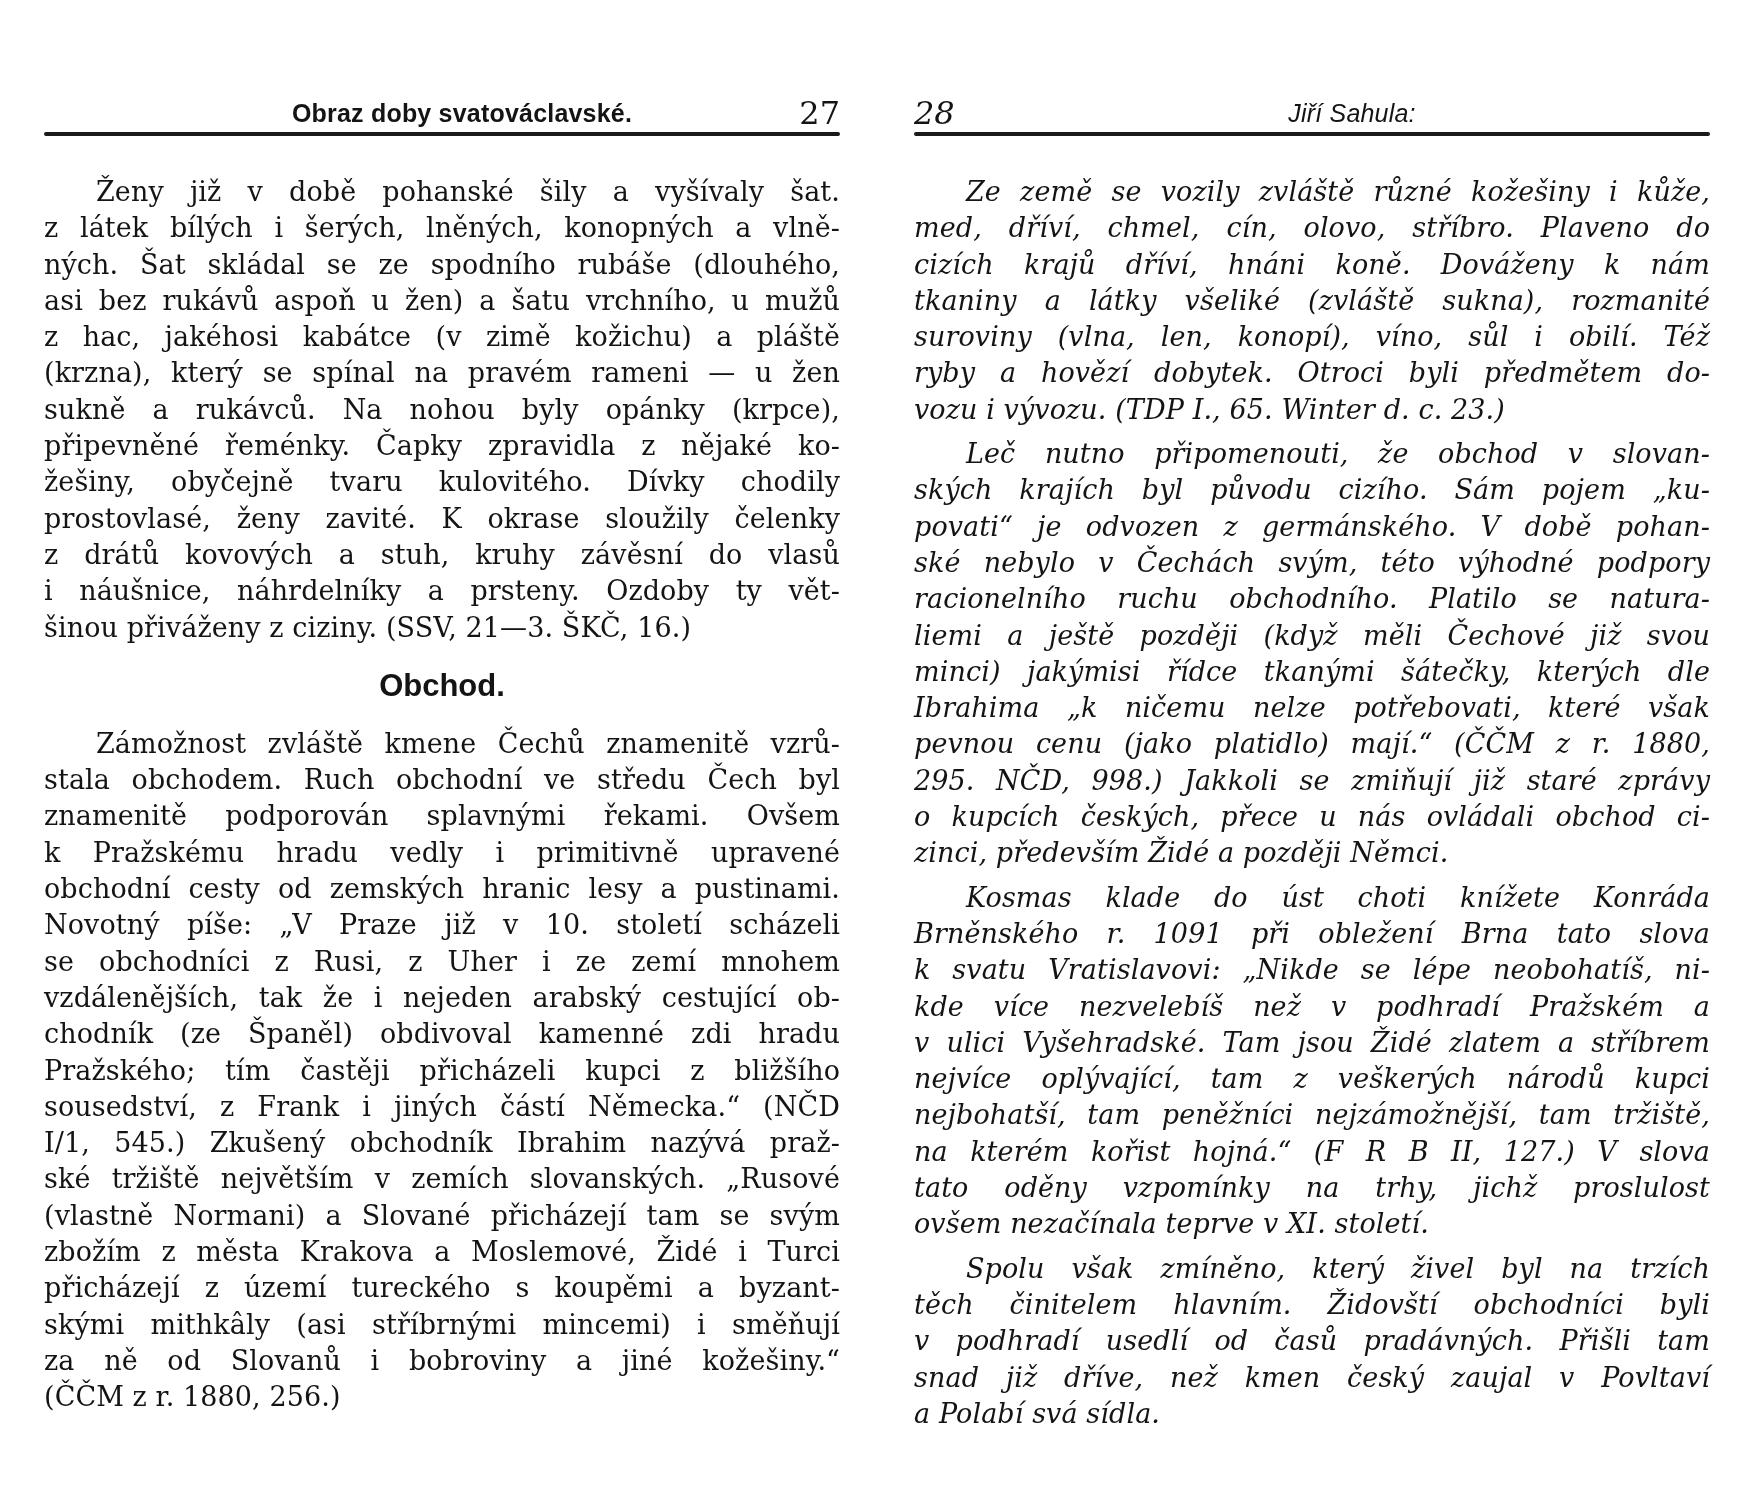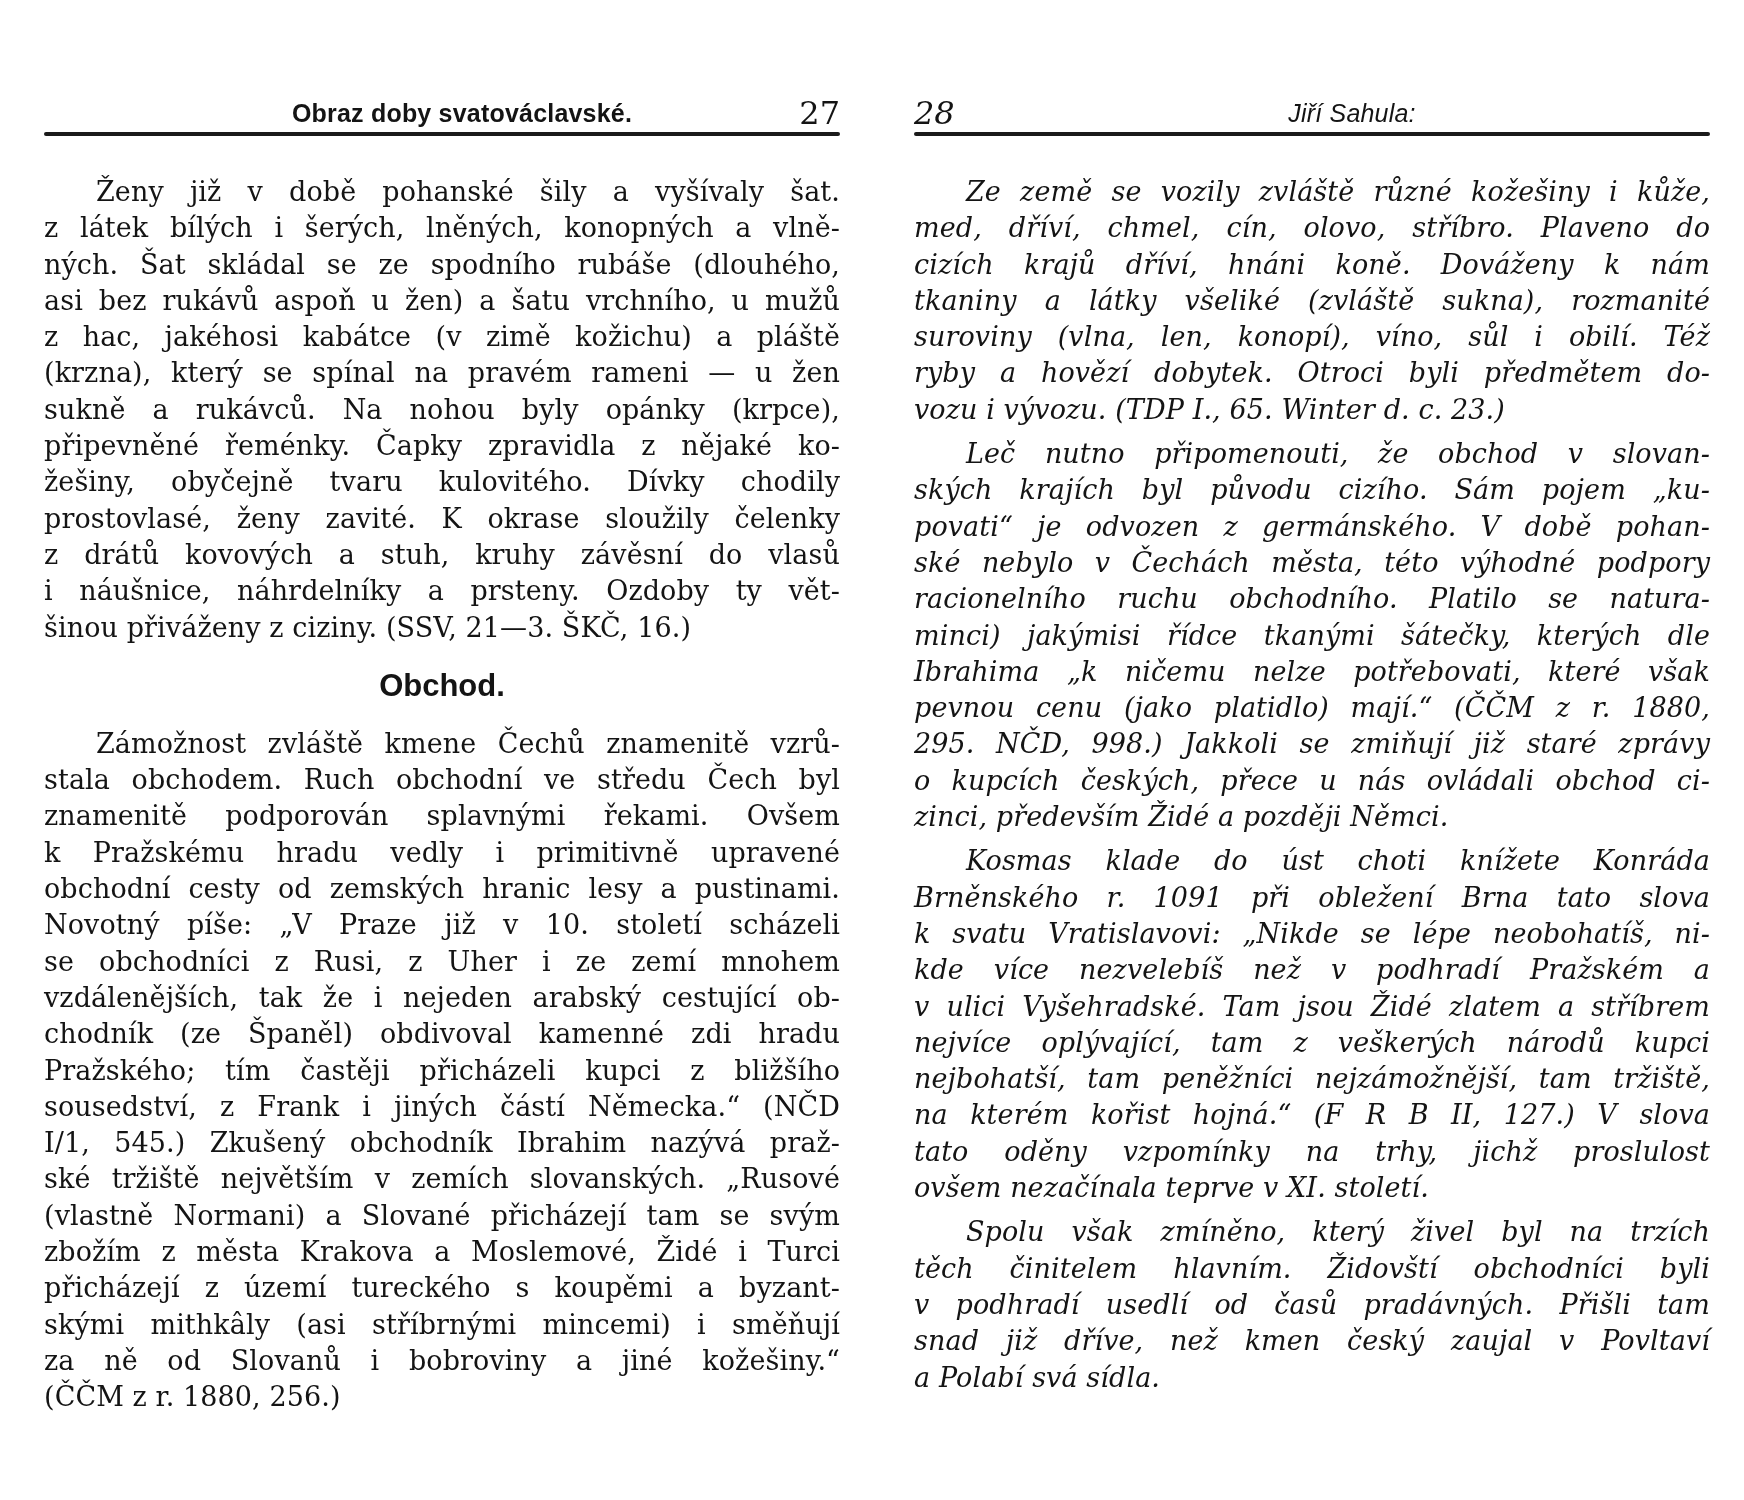--- a/index.html
+++ b/index.html
@@ -158,22 +158,23 @@
       <span class="line">tkaniny a látky všeliké (zvláště sukna), rozmanité</span>
       <span class="line">suroviny (vlna, len, konopí), víno, sůl i obilí. Též</span>
       <span class="line">ryby a hovězí dobytek. Otroci byli předmětem do-</span>
       <span class="line last">vozu i vývozu. (TDP I., 65. Winter d. c. 23.)</span>
     </div>
 
     <div class="para">
       <span class="line indent">Leč nutno připomenouti, že obchod v slovan-</span>
       <span class="line">ských krajích byl původu cizího. Sám pojem „ku-</span>
       <span class="line">povati“ je odvozen z germánského. V době pohan-</span>
-      <span class="line">ské nebylo v Čechách města, této výhodné podpory</span>
+      <span class="line">ské nebylo v Čechách svým, této výhodné podpory</span>
       <span class="line">racionelního ruchu obchodního. Platilo se natura-</span>
+      <span class="line">liemi a ještě později (když měli Čechové již svou</span>
       <span class="line">minci) jakýmisi řídce tkanými šátečky, kterých dle</span>
       <span class="line">Ibrahima „k ničemu nelze potřebovati, které však</span>
       <span class="line">pevnou cenu (jako platidlo) mají.“ (ČČM z r. 1880,</span>
       <span class="line">295. NČD, 998.) Jakkoli se zmiňují již staré zprávy</span>
       <span class="line">o kupcích českých, přece u nás ovládali obchod ci-</span>
       <span class="line last">zinci, především Židé a později Němci.</span>
     </div>
 
     <div class="para">
       <span class="line indent">Kosmas klade do úst choti knížete Konráda</span>

